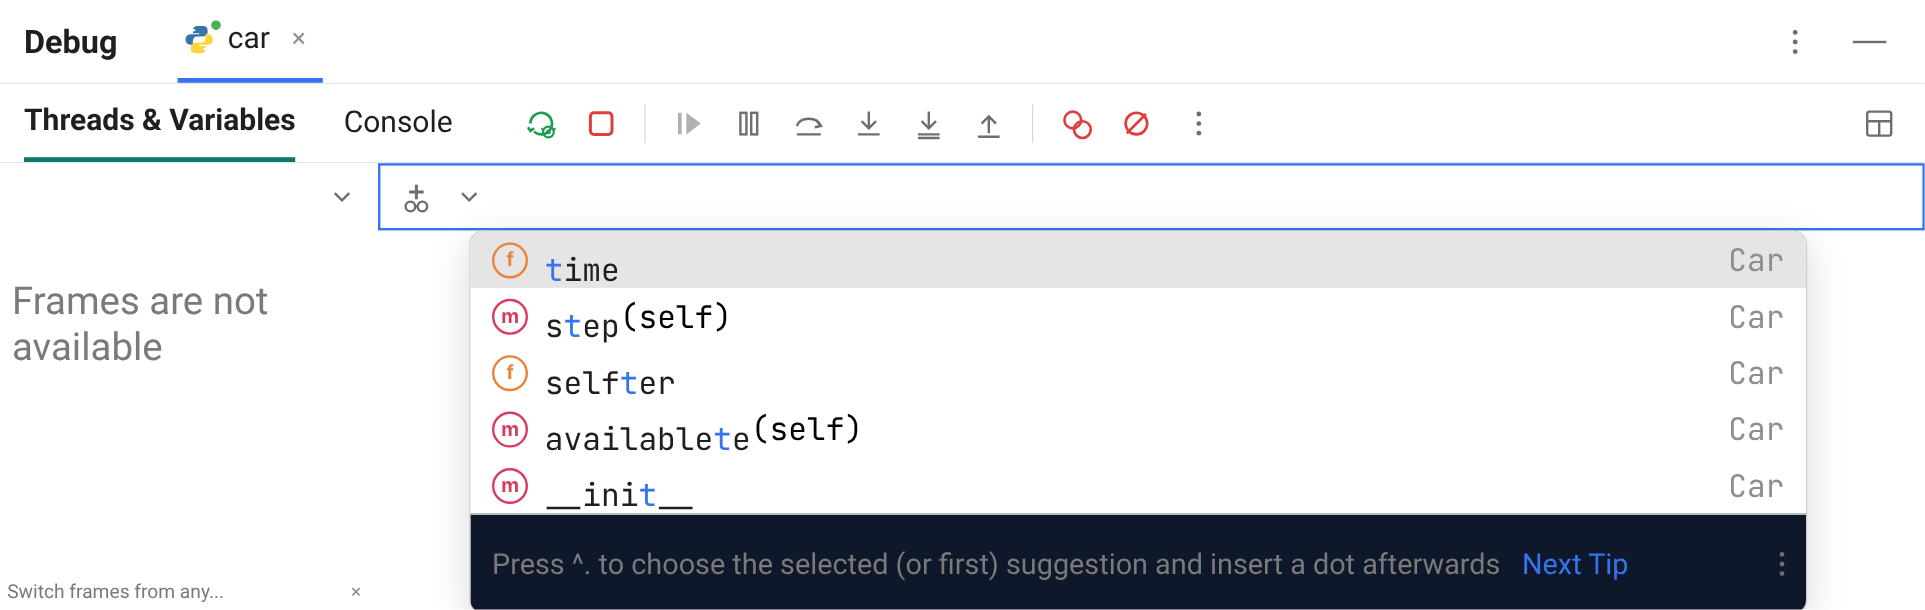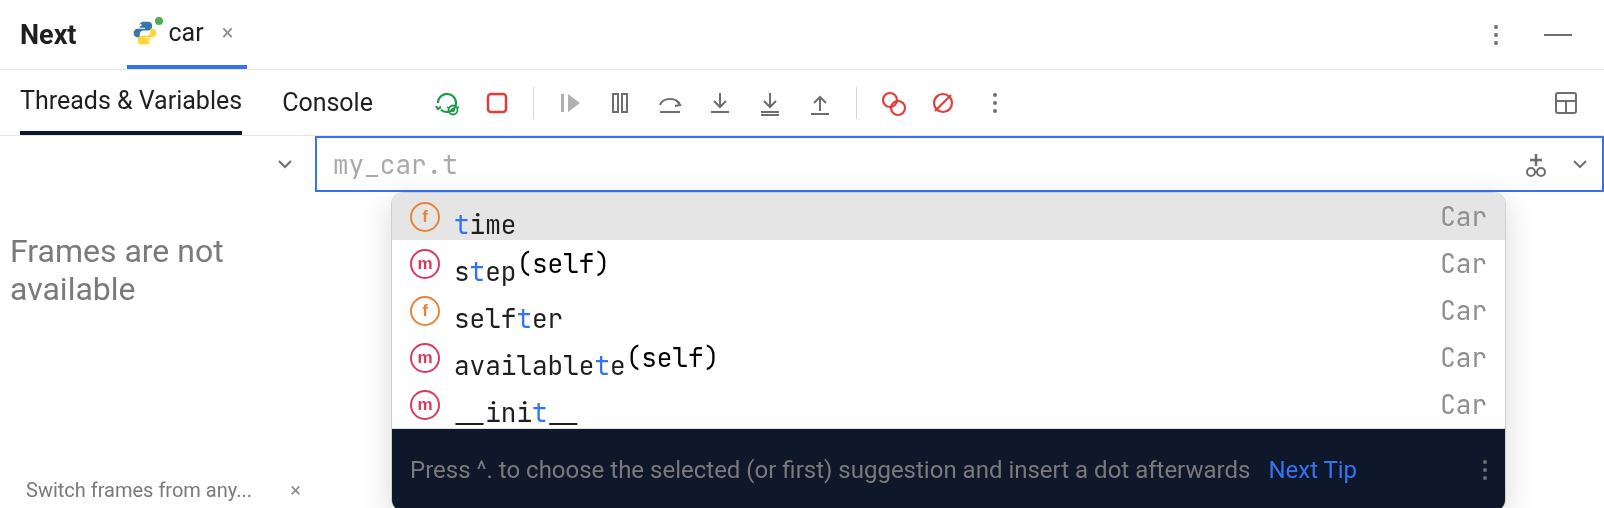--- a/index.html
+++ b/index.html
@@ -112,21 +112,22 @@
     .subtab {
       font-size: 25px;
       color: #1f1f1f;
       height: 100%;
       display: flex;
       align-items: center;
       margin-right: 40px;
       cursor: pointer;
     }
     .subtab.active {
-      border-bottom: 4px solid #0f172a;
+      border-bottom: 4px solid #0f766e;
+      font-weight: bold;
     }
     .toolbar {
       display: flex;
       align-items: center;
       gap: 22px;
       margin-left: 20px;
     }
     .toolbar .sep {
       width: 1px;
       height: 32px;
@@ -164,26 +165,26 @@
     }
     .frames-msg {
       padding: 40px 10px 0 10px;
       color: #7a7a7a;
       font-size: 32px;
       text-align: left;
     }
     .switch-frames {
       position: absolute;
       bottom: 6px;
-      left: 26px;
+      left: 6px;
       right: 14px;
       display: flex;
       align-items: flex-end;
       color: #7a7a7a;
-      font-size: 20px;
+      font-size: 16px;
     }
     .switch-frames .close-x {
       margin-left: auto;
       color: #8e8e8e;
       cursor: pointer;
     }
 
     .right-panel {
       flex: 1;
       position: relative;
@@ -287,21 +288,21 @@
     }
     .completion-footer .footer-menu {
       margin-left: auto;
       cursor: pointer;
     }
   </style>
 </head>
 <body>
 
 <div class="tabs-row">
-  <div class="tab-debug">Next</div>
+  <div class="tab-debug">Debug</div>
   <div class="tab-car">
     <div class="python-icon">
       <svg viewBox="0 0 32 32">
         <path d="M15 3c-4 0-5 2-5 4v3h6v1H8c-3 0-5 2-5 5s2 5 5 5h2v-4c0-2 2-4 4-4h6c2 0 4-2 4-4V7c0-2-1-4-5-4h-4z" fill="#3776ab"></path>
         <circle cx="11" cy="7" r="1.2" fill="#fff"></circle>
         <path d="M17 29c4 0 5-2 5-4v-3h-6v-1h8c3 0 5-2 5-5s-2-5-5-5h-2v4c0 2-2 4-4 4h-6c-2 0-4 2-4 4v2c0 2 1 4 5 4h4z" fill="#ffd43b"></path>
         <circle cx="21" cy="25" r="1.2" fill="#fff"></circle>
       </svg>
       <div class="python-badge"></div>
     </div>
@@ -403,21 +404,20 @@
     </div>
     <div class="frames-msg">Frames are not available</div>
     <div class="switch-frames">
       <span>Switch frames from any...</span>
       <span class="close-x">×</span>
     </div>
   </div>
 
   <div class="right-panel">
     <div class="watch-input-wrap">
-      <input class="watch-input" type="text" value="my_car.t" style="">
       <div class="watch-input-icons">
         <svg width="28" height="28" viewBox="0 0 28 28">
           <line x1="14" y1="4" x2="14" y2="16" stroke="#6e6e6e" stroke-width="2.5"></line>
           <line x1="8" y1="10" x2="20" y2="10" stroke="#6e6e6e" stroke-width="2.5"></line>
           <circle cx="9" cy="22" r="4" fill="none" stroke="#6e6e6e" stroke-width="2"></circle>
           <circle cx="19" cy="22" r="4" fill="none" stroke="#6e6e6e" stroke-width="2"></circle>
           <line x1="13" y1="22" x2="15" y2="22" stroke="#6e6e6e" stroke-width="2"></line>
         </svg>
         <svg width="20" height="20" viewBox="0 0 20 20">
           <path d="M4 7l6 6 6-6" fill="none" stroke="#6e6e6e" stroke-width="2"></path>

